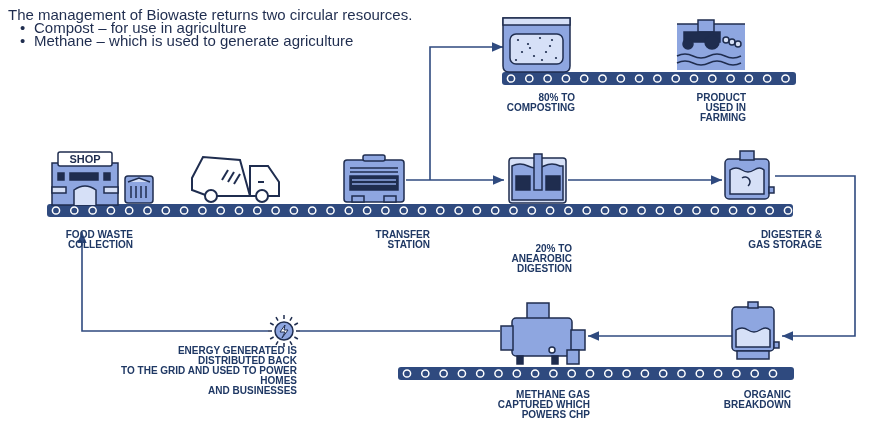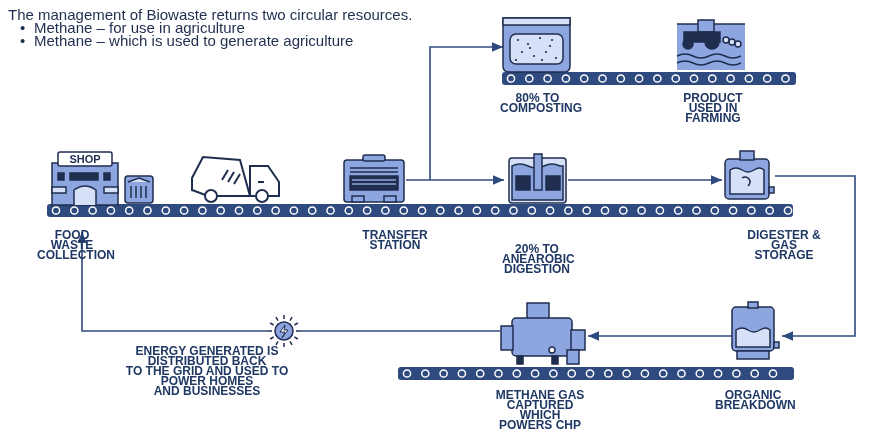--- a/index.html
+++ b/index.html
@@ -1,30 +1,30 @@
 <!DOCTYPE html>
 <html><head>
 <meta charset="utf-8">
 <style>
   html, body { margin:0; padding:0; background:#ffffff; }
   body { width:876px; height:444px; position:relative; overflow:hidden; font-family:"Liberation Sans", sans-serif; }
   .intro { position:absolute; left:8px; top:8px; font-size:15px; color:#1f2d4f; line-height:13px; }
   .intro ul { margin:0; padding:0 0 0 14px; }
   .intro li { list-style:none; position:relative; padding-left:12px; }
   .intro li::before { content:"•"; position:absolute; left:-2px; }
-  .label { position:absolute; font-size:12px; font-weight:bold; color:#1f3864; text-align:center; line-height:10px; text-transform:uppercase; }
+  .label { position:absolute; font-size:10px; font-weight:bold; color:#1f3864; text-align:right; line-height:10px; text-transform:uppercase; }
   svg.main { position:absolute; left:0; top:0; }
 </style>
 </head>
 <body>
 
 <div class="intro">
   <div>The management of Biowaste returns two circular resources.</div>
   <ul>
-    <li>Methane – for use in agriculture</li>
+    <li>Compost – for use in agriculture</li>
     <li>Methane – which is used to generate agriculture</li>
   </ul>
 </div>
 
 <svg class="main" width="876" height="444" viewBox="0 0 876 444">
   <defs>
     <marker id="arr" markerWidth="8" markerHeight="8" refX="7" refY="4" orient="auto">
       <path d="M0,1 L7,4 L0,7 Z" fill="#2f4a7f"></path>
     </marker>
   </defs>
@@ -255,21 +255,21 @@
         <line x1="272" y1="331" x2="268" y2="331"></line>
         <line x1="273.60769515458674" y1="325" x2="270.143593539449" y2="323"></line>
         <line x1="278" y1="320.60769515458674" x2="276" y2="317.143593539449"></line>
         <line x1="284" y1="319" x2="284" y2="315"></line>
         <line x1="290" y1="320.60769515458674" x2="292" y2="317.143593539449"></line>
         <line x1="294.39230484541326" y1="325" x2="297.856406460551" y2="323"></line>
       </g>
   </g>
 </svg>
 
-<div class="label" style="left:37px;top:230px;width:70px;white-space:pre-line;">FOOD WASTE
+<div class="label" style="left:63px;top:230px;width:70px;white-space:pre-line;">FOOD WASTE
 COLLECTION</div>
 <div class="label" style="left:360px;top:230px;width:70px;white-space:pre-line;">TRANSFER
 STATION</div>
 <div class="label" style="left:502px;top:244px;width:70px;white-space:pre-line;">20% TO
 ANEAROBIC
 DIGESTION</div>
 <div class="label" style="left:746px;top:230px;width:76px;white-space:pre-line;">DIGESTER &amp;
 GAS STORAGE</div>
 <div class="label" style="left:500px;top:93px;width:75px;white-space:pre-line;">80% TO
 COMPOSTING</div>

